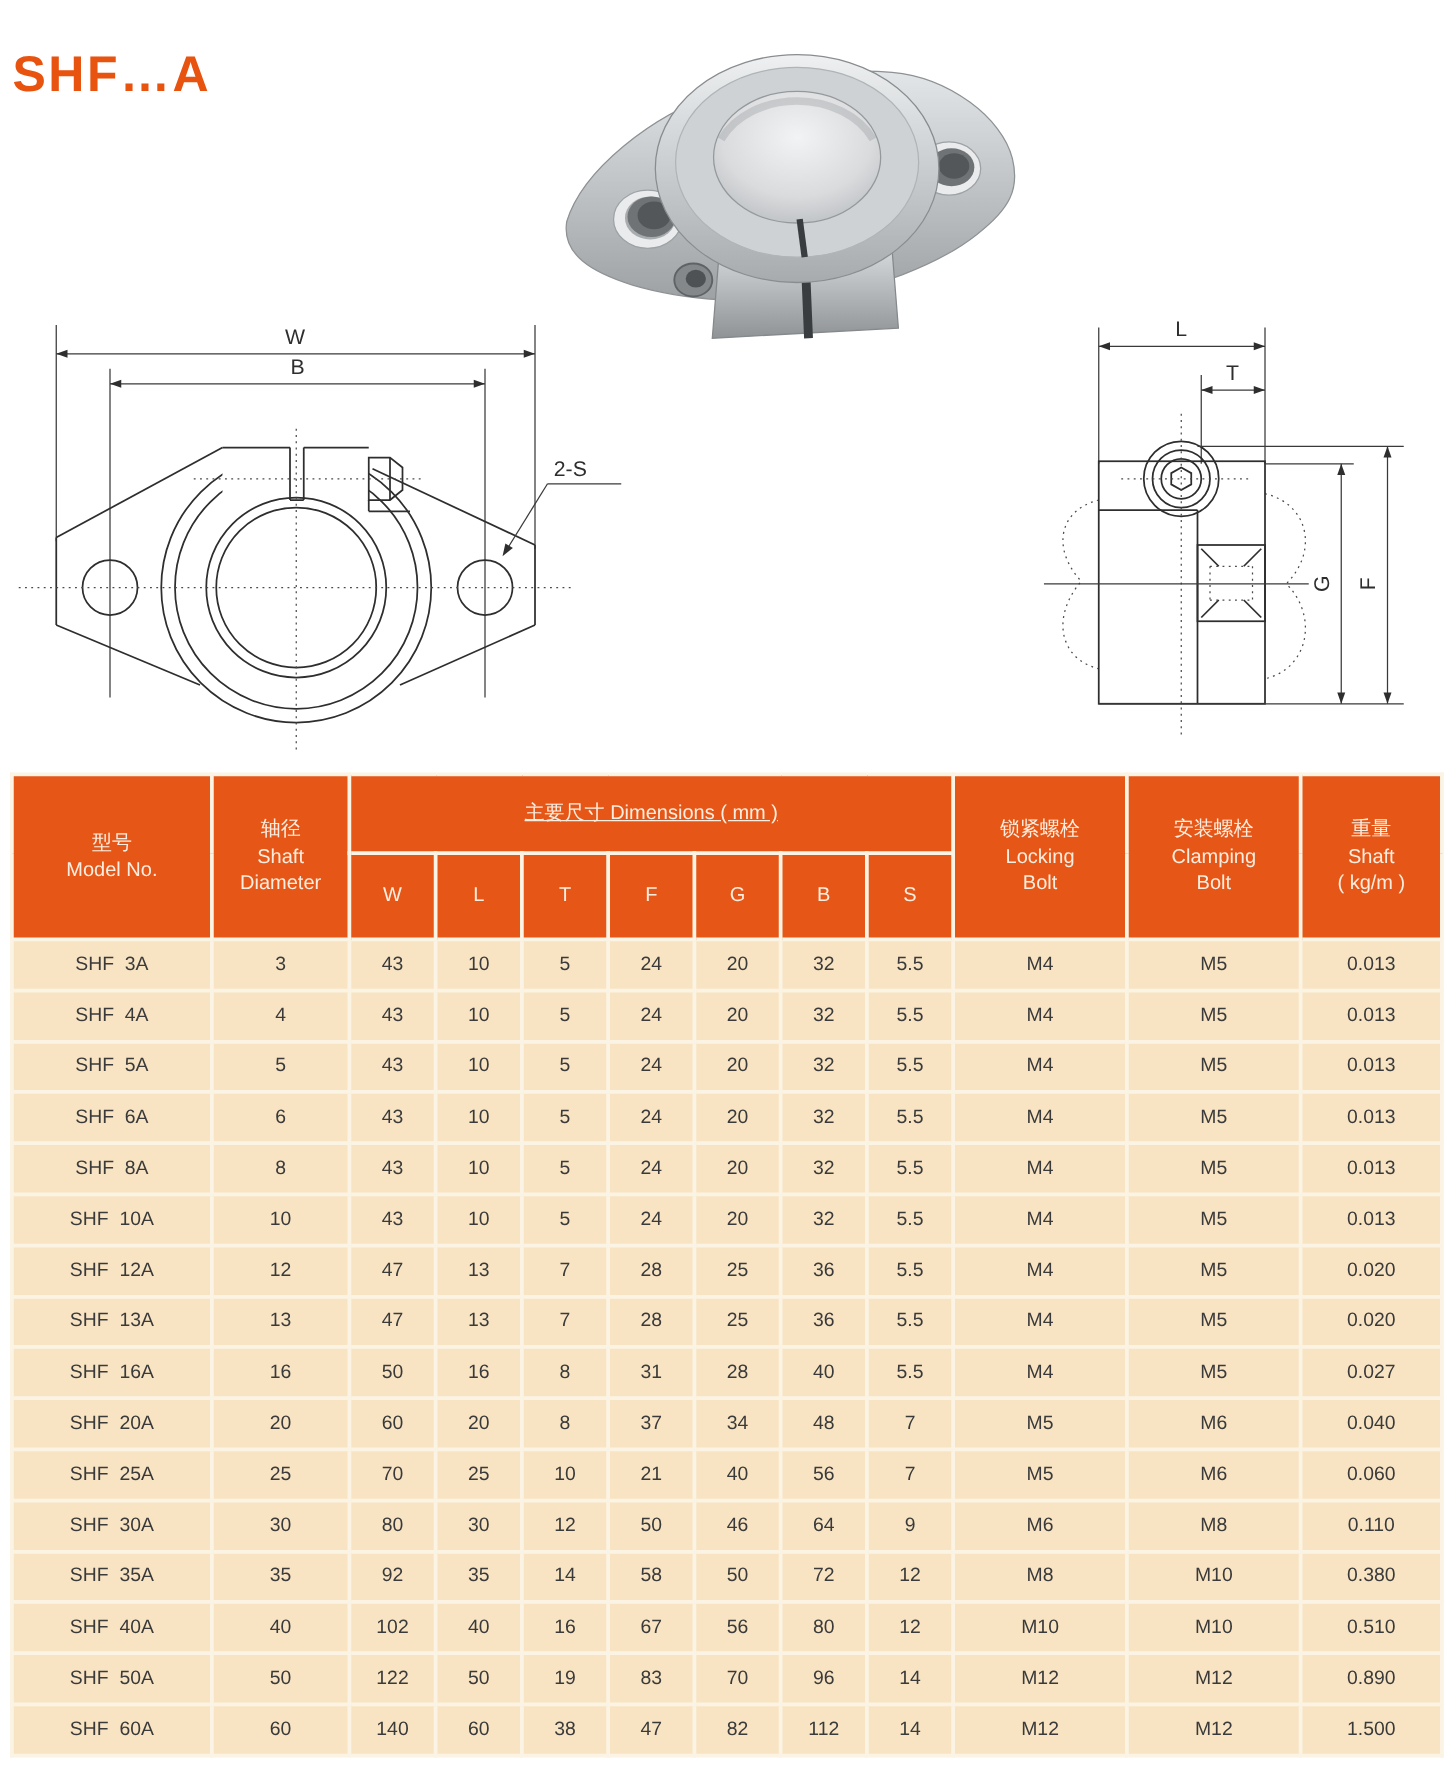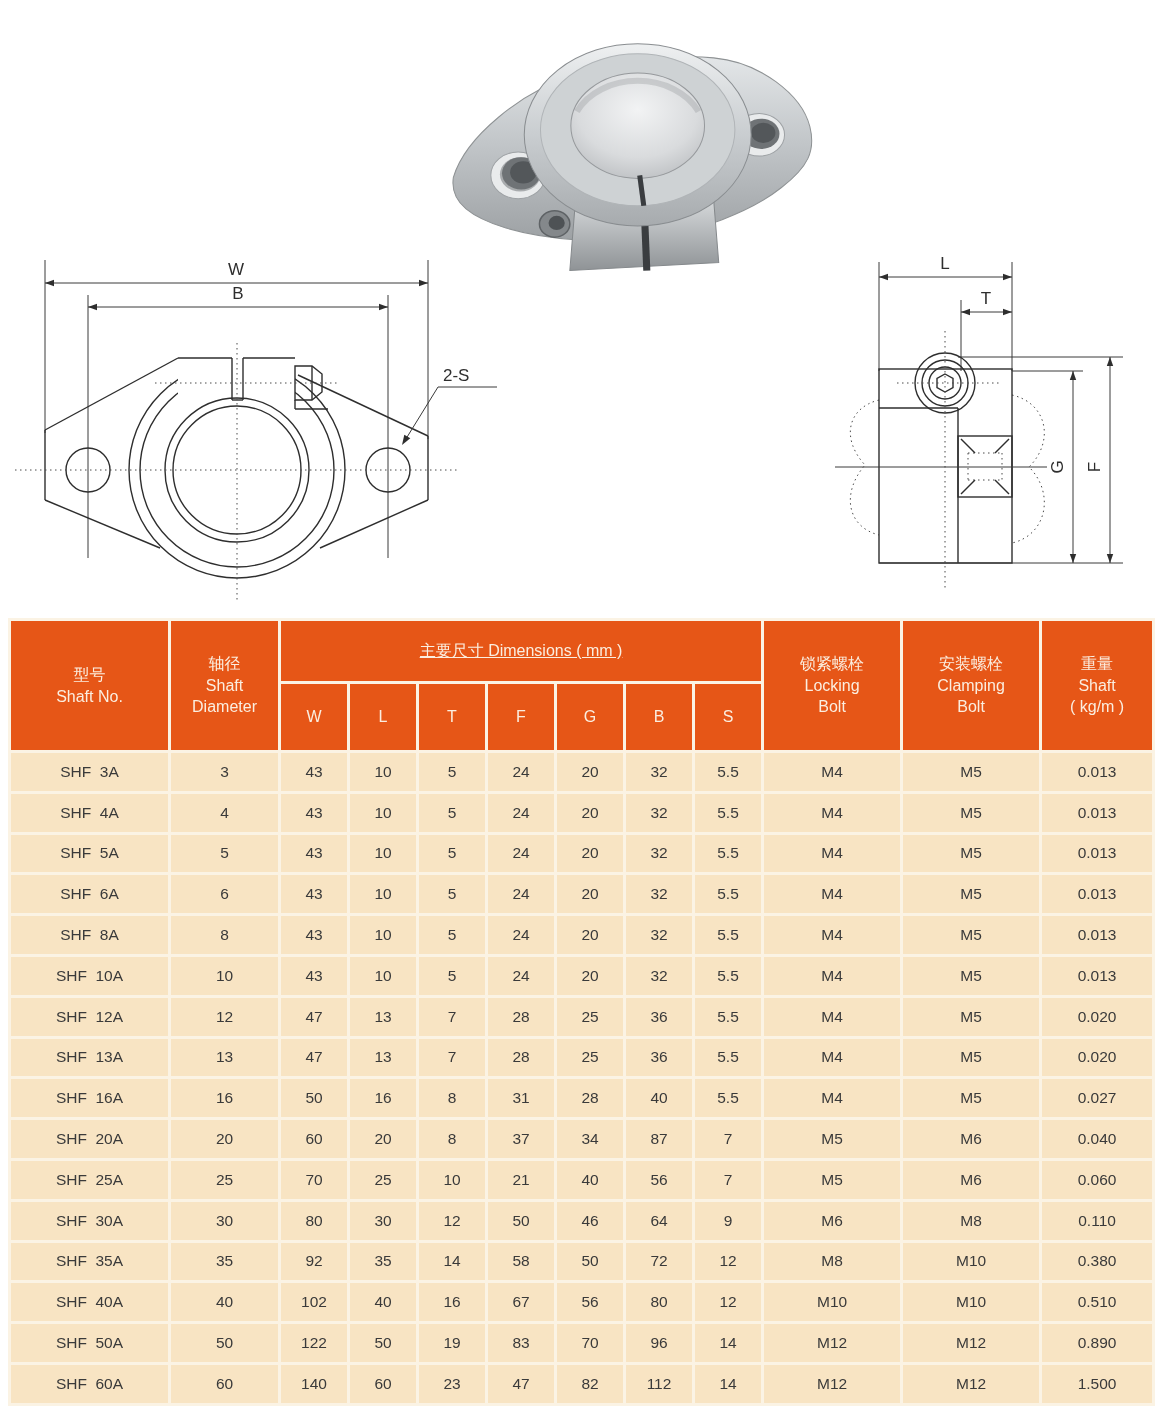--- a/index.html
+++ b/index.html
@@ -31,20 +31,21 @@
       line-height:1.35;white-space:pre-line;}
   .h-group{height:60px;text-decoration:underline;}
   .h-sub{height:66px;}
   table.spec tbody td{background:#F8E4C3;color:#3a3a3a;font-size:15.5px;height:37.8px;white-space:pre;}
 </style>
 </head>
 <body>
 
 <div id="page">
 
+  <div class="title">SHF…A</div>
 
   <div class="photo">
     <svg width="395" height="286" viewBox="0 0 390 280">
       <defs>
         <linearGradient id="metalBody" x1="0" y1="0" x2="0" y2="1">
           <stop offset="0" stop-color="#e3e6e8"></stop>
             <stop offset="0.45" stop-color="#c3c7ca"></stop>
             <stop offset="1" stop-color="#9da1a4"></stop>
         </linearGradient>
         <linearGradient id="metalBoss" x1="0" y1="0" x2="0" y2="1">
@@ -220,21 +221,21 @@
           <col style="width:69px">
           <col style="width:69px">
           <col style="width:69px">
         <col style="width:139px">
           <col style="width:139px">
           <col style="width:113px">
       </colgroup>
       <thead>
         <tr>
           <th rowspan="2">型号
-Shaft No.</th>
+Model No.</th>
           <th rowspan="2">轴径
 Shaft
 Diameter</th>
           <th colspan="7" class="h-group">主要尺寸  Dimensions ( mm )</th>
           <th rowspan="2">锁紧螺栓
 Locking
 Bolt</th>
           <th rowspan="2">安装螺栓
 Clamping
 Bolt</th>
@@ -380,21 +381,21 @@
             <td>0.027</td>
           </tr>
           <tr>
             <td>SHF  20A</td>
             <td>20</td>
             <td>60</td>
             <td>20</td>
             <td>8</td>
             <td>37</td>
             <td>34</td>
-            <td>87</td>
+            <td>48</td>
             <td>7</td>
             <td>M5</td>
             <td>M6</td>
             <td>0.040</td>
           </tr>
           <tr>
             <td>SHF  25A</td>
             <td>25</td>
             <td>70</td>
             <td>25</td>
@@ -461,21 +462,21 @@
             <td>14</td>
             <td>M12</td>
             <td>M12</td>
             <td>0.890</td>
           </tr>
           <tr>
             <td>SHF  60A</td>
             <td>60</td>
             <td>140</td>
             <td>60</td>
-            <td>23</td>
+            <td>38</td>
             <td>47</td>
             <td>82</td>
             <td>112</td>
             <td>14</td>
             <td>M12</td>
             <td>M12</td>
             <td>1.500</td>
           </tr>
         </tbody>
     </table>

